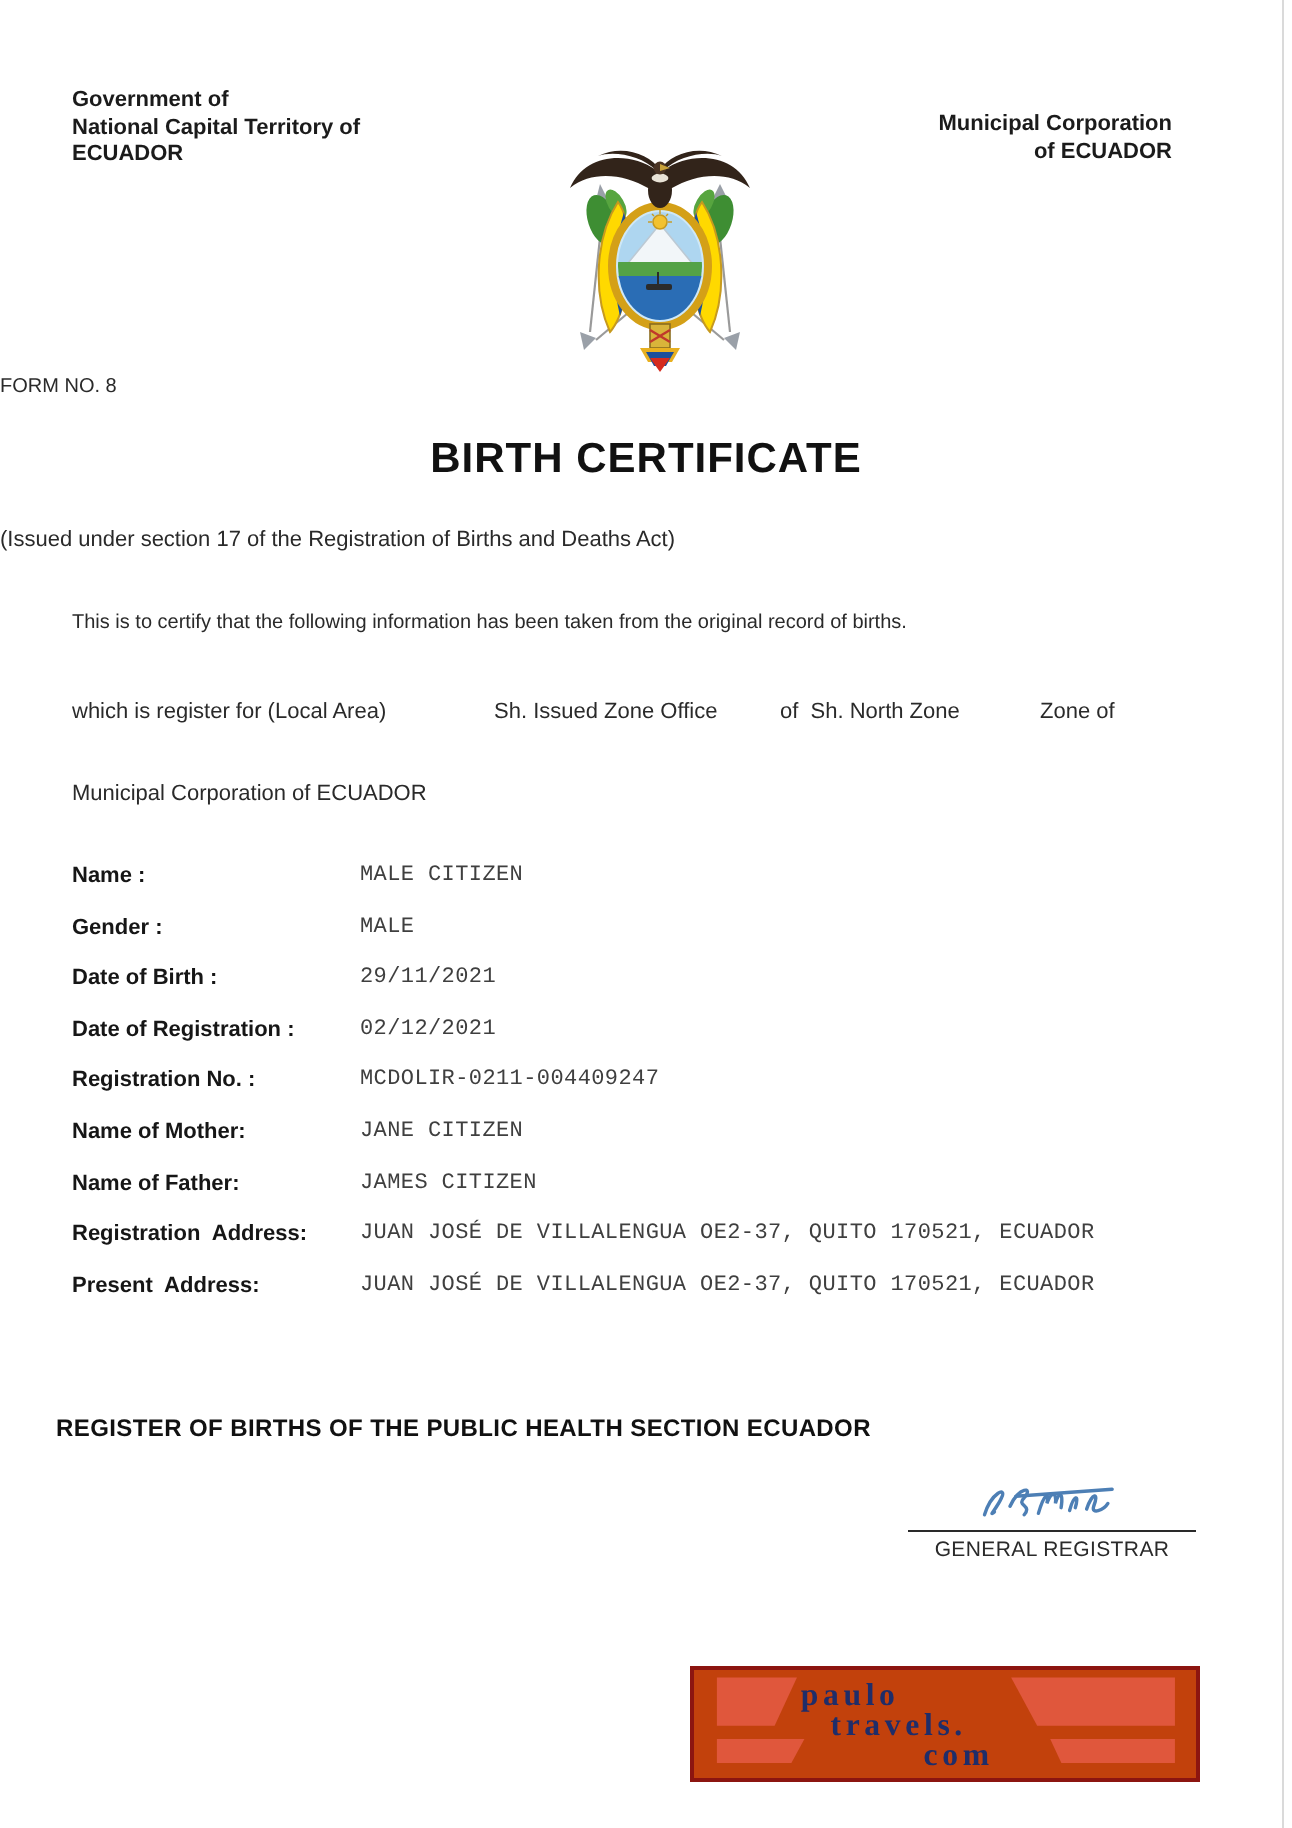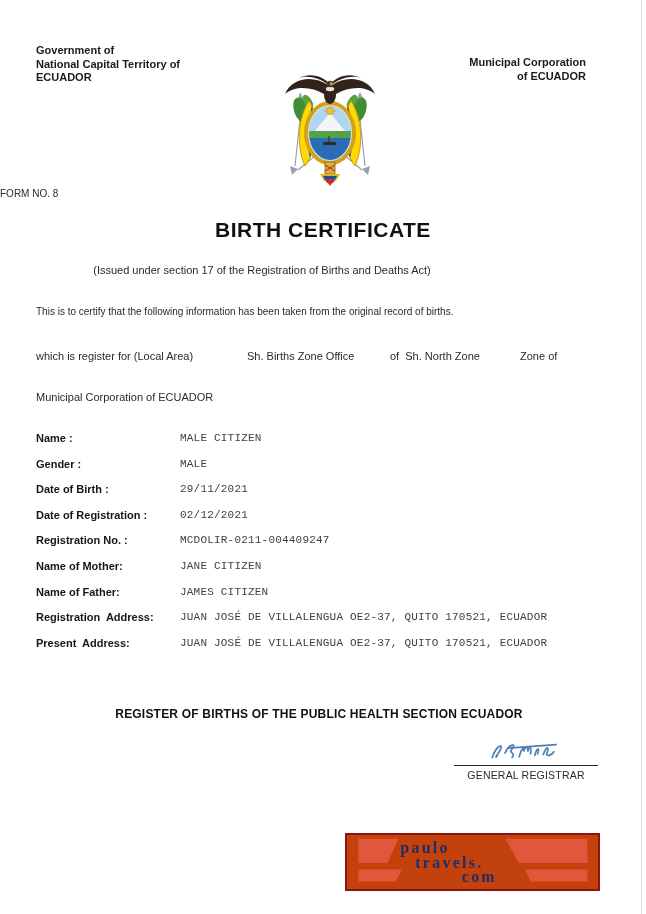--- a/index.html
+++ b/index.html
@@ -10,38 +10,38 @@
   }
   .edge-line { position:absolute; left:641px; top:0; width:1px; height:914px; background:#dadada; }
 
   .hdr-left { position:absolute; left:36px; top:44px; font-size:11px; font-weight:bold; line-height:13.5px; color:#1b1b1b; }
   .hdr-right { position:absolute; right:60px; top:56px; font-size:11px; font-weight:bold; line-height:13.5px; text-align:right; color:#1b1b1b; }
 
   .arms { position:absolute; left:278px; top:70px; width:104px; height:118px; }
 
   .form-no { position:absolute; left:0; top:188px; width:646px; font-size:10px; color:#2a2a2a; }
   .title { position:absolute; left:0; top:218px; width:646px; text-align:center; font-size:21px; font-weight:bold; letter-spacing:0.5px; color:#111; }
-  .subtitle { position:absolute; left:0; top:264px; width:524px; text-align:center; font-size:11px; color:#2a2a2a; }
+  .subtitle { position:absolute; left:0; top:264px; width:524px; text-align:left; font-size:11px; color:#2a2a2a; }
   .certify { position:absolute; left:36px; top:306px; font-size:10px; color:#2a2a2a; }
 
   .register-line { position:absolute; left:0; top:350px; width:646px; height:14px; font-size:11px; color:#2a2a2a; }
   .register-line span { position:absolute; top:0; white-space:pre; }
   .rl-prefix { left:36px; }
   .rl-office { left:247px; }
   .rl-ofzone { left:390px; }
   .rl-zoneof { left:520px; }
 
   .municipal { position:absolute; left:36px; top:391px; font-size:11px; color:#2a2a2a; }
 
   .fields { position:absolute; left:36px; top:432px; width:570px; }
   .field-row { position:relative; height:25.6px; }
   .flabel { position:absolute; left:0; top:0; font-size:11px; font-weight:bold; color:#161616; white-space:pre; }
   .fvalue { position:absolute; left:144px; top:0; font-size:11px; font-family:"Liberation Mono", monospace; color:#3f3f3f; letter-spacing:0.2px; white-space:pre; }
 
-  .register-births { position:absolute; left:0; top:707px; width:610px; text-align:center; font-size:12px; font-weight:bold; letter-spacing:0.2px; color:#111;padding-left:28px; }
+  .register-births { position:absolute; left:0; top:707px; width:610px; text-align:left; font-size:12px; font-weight:bold; letter-spacing:0.2px; color:#111;padding-left:28px; }
 
   .sig-svg { position:absolute; left:488px; top:738px; width:78px; height:26px; }
   .sig-line { position:absolute; left:454px; top:765px; width:144px; border-top:1.5px solid #2a2a2a; }
   .registrar { position:absolute; left:454px; top:769px; width:144px; text-align:center; font-size:10.5px; letter-spacing:0.2px; color:#2a2a2a; }
 
   .logo { position:absolute; left:345px; top:833px; width:255px; height:58px; border:2px solid #8c1510; background:#c2410c; }
   .logo svg { display:block; width:100%; height:100%; }
 </style>
 </head>
 <body>
@@ -128,21 +128,21 @@
     </svg>
   </div>
 
   <div class="form-no">FORM NO. 8</div>
   <div class="title">BIRTH CERTIFICATE</div>
   <div class="subtitle">(Issued under section 17 of the Registration of Births and Deaths Act)</div>
   <div class="certify">This is to certify that the following information has been taken from the original record of births.</div>
 
   <div class="register-line">
     <span class="rl-prefix">which is register for (Local Area)</span>
-    <span class="rl-office">Sh. Births Zone Office</span>
+    <span class="rl-office">Sh. Issued Zone Office</span>
     <span class="rl-ofzone">of  Sh. North Zone</span>
     <span class="rl-zoneof">Zone of</span>
   </div>
 
   <div class="municipal">Municipal Corporation of ECUADOR</div>
 
   <div class="fields">
       <div class="field-row">
         <span class="flabel">Name :</span>
         <span class="fvalue">MALE CITIZEN</span>

